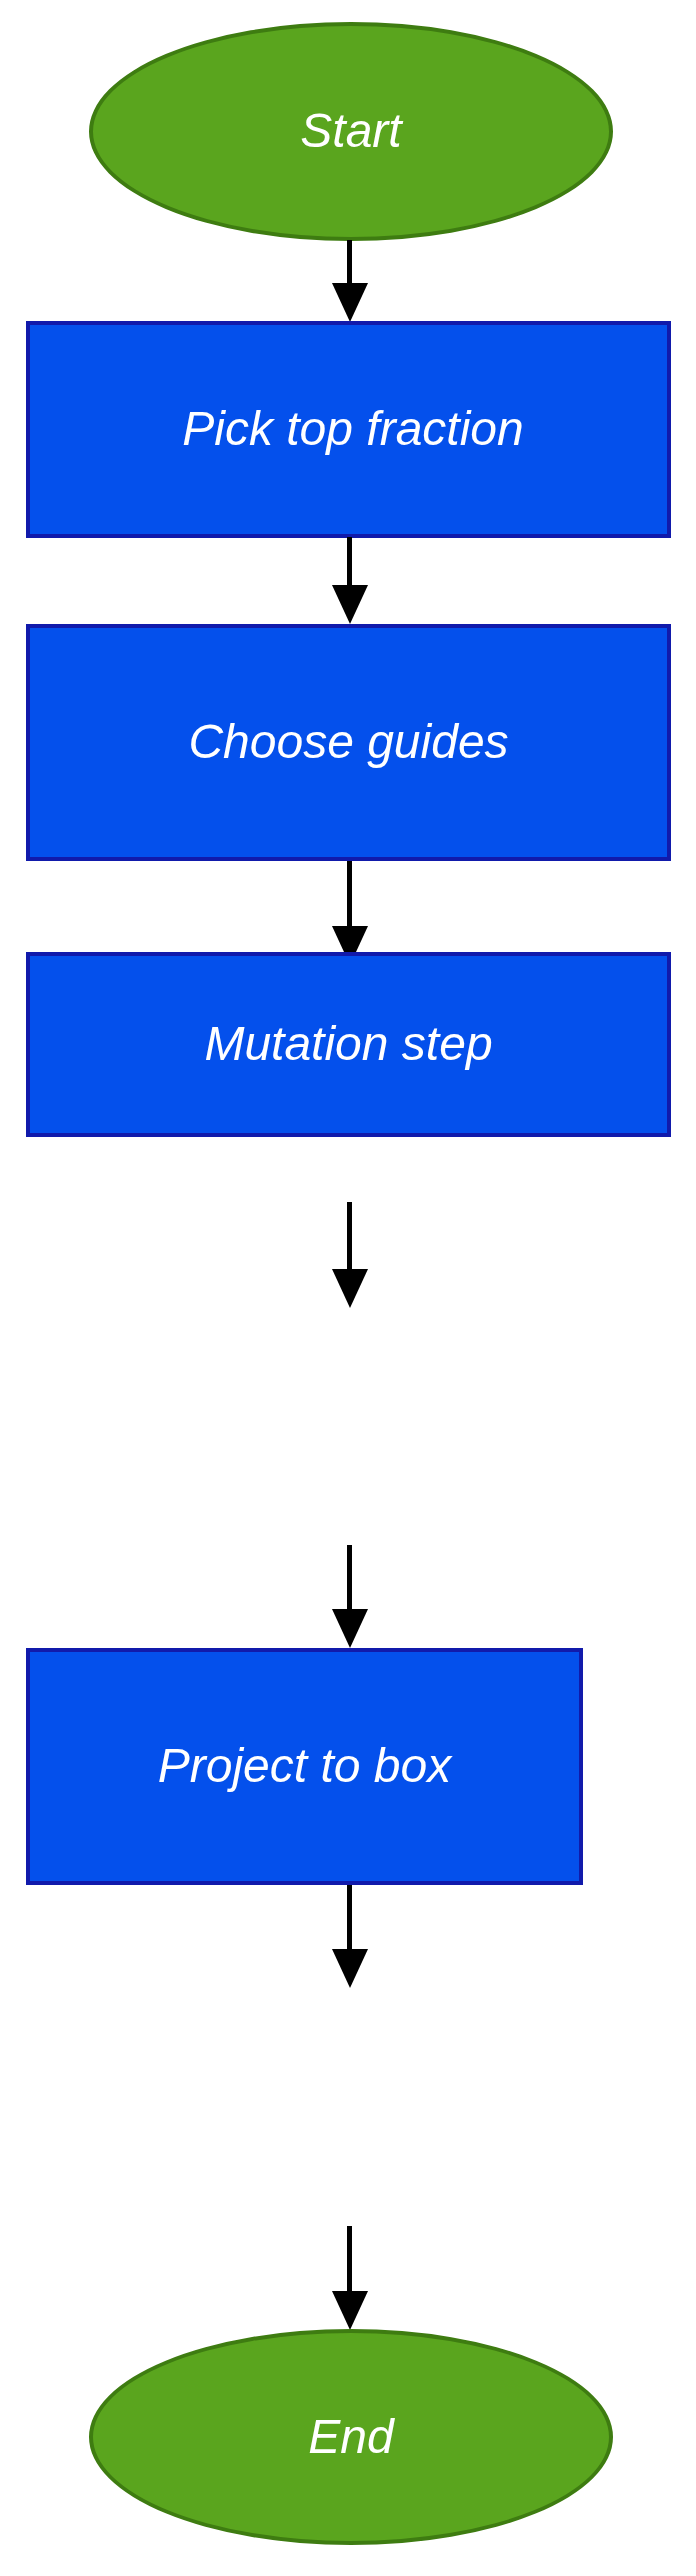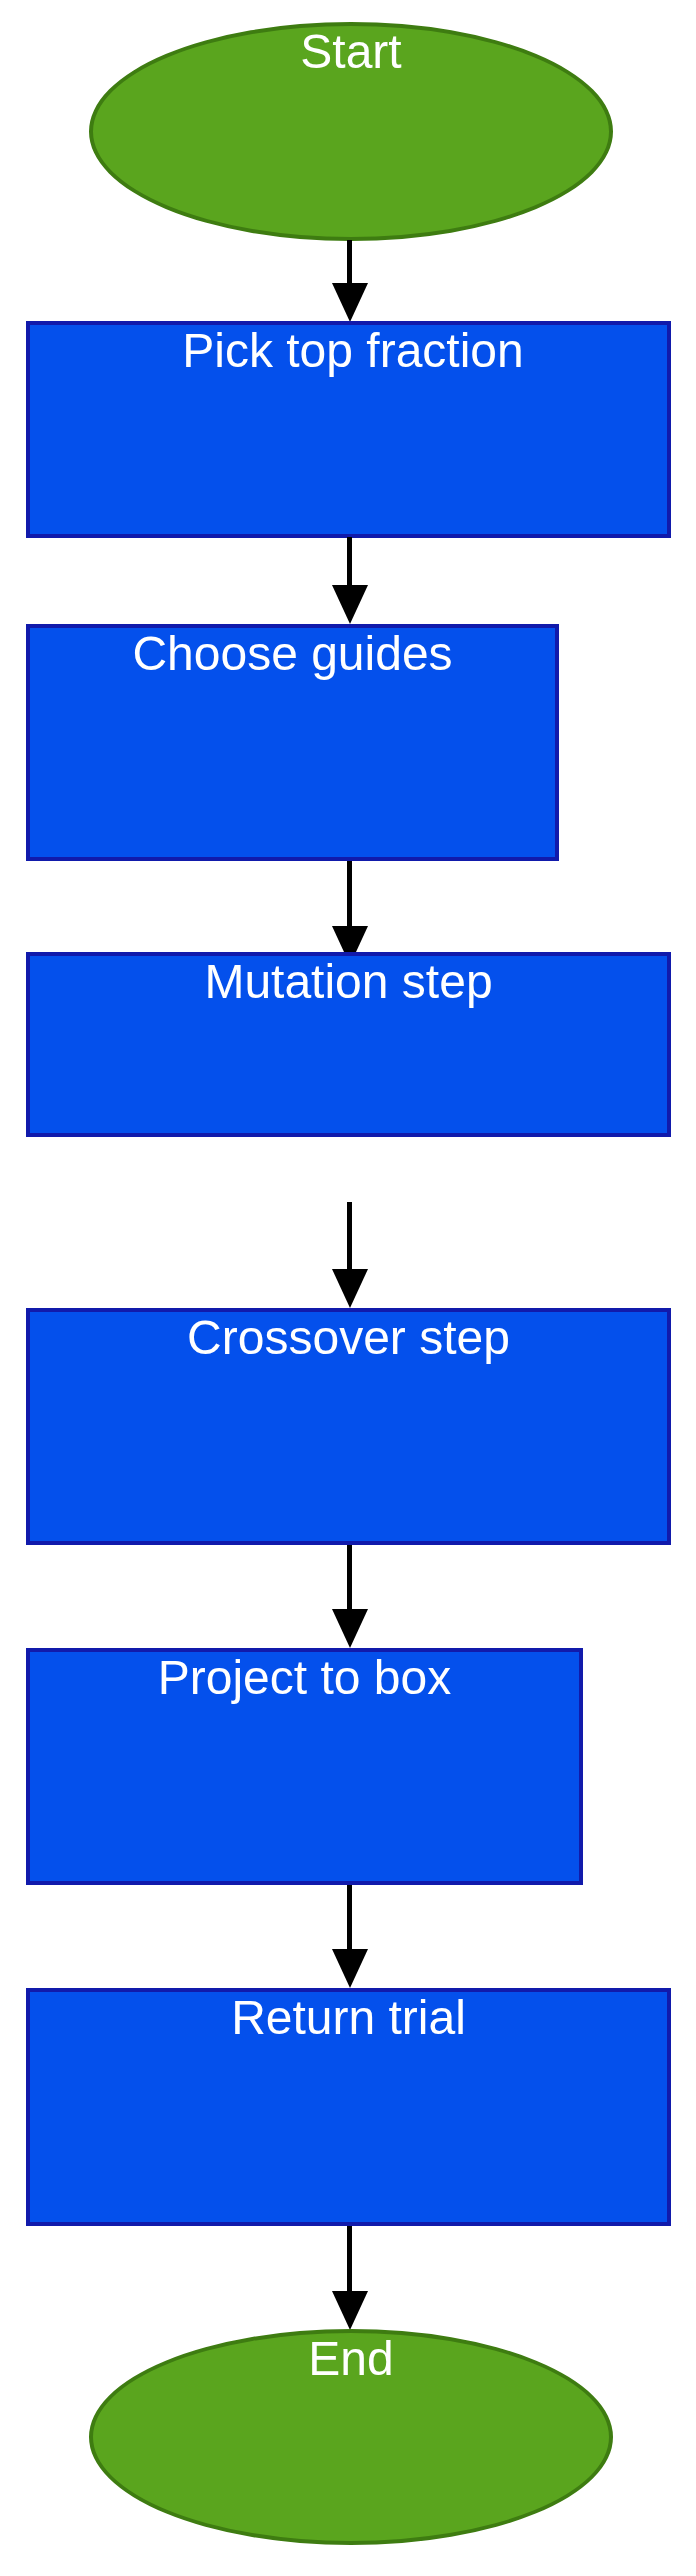--- a/index.html
+++ b/index.html
@@ -12,22 +12,24 @@
     position: relative;
     width: 697px;
     height: 2576px;
     background: #ffffff;
     overflow: hidden;
   }
   .node {
     position: absolute;
     box-sizing: border-box;
     display: flex;
+    align-items: center;
     justify-content: center;
     text-align: center;
+    font-style: italic;
   }
   .node .label {
     color: var(--label-text, #ffffff);
     font-size: 48px;
     font-weight: 400;
     line-height: 1.1;
     letter-spacing: 0px;
     white-space: nowrap;
   }
   .terminator {
@@ -75,59 +77,53 @@
 
   <div class="node process" style="left:26px; top:321px; width:645px; height:217px;padding-left:9px;">
     <span class="label">Pick top fraction</span>
   </div>
 
   <div class="arrow" style="left:330px; top:537px; height:87px;">
     <div class="stem"></div>
     <div class="head"></div>
   </div>
 
-  <div class="node process" style="left:26px; top:624px; width:533px; height:237px;">
+  <div class="node process" style="left:26px; top:624px; width:645px; height:237px;">
     <span class="label">Choose guides</span>
   </div>
 
   <div class="arrow" style="left:330px; top:861px; height:104px;">
     <div class="stem"></div>
     <div class="head"></div>
   </div>
 
   <div class="node process" style="left:26px; top:952px; width:645px; height:185px;">
     <span class="label">Mutation step</span>
   </div>
 
   <div class="arrow" style="left:330px; top:1202px; height:106px;">
     <div class="stem"></div>
     <div class="head"></div>
   </div>
 
-  <div class="node process" style="left:26px; top:1308px; width:645px; height:237px;">
-    <span class="label">Crossover step</span>
-  </div>
 
   <div class="arrow" style="left:330px; top:1545px; height:103px;">
     <div class="stem"></div>
     <div class="head"></div>
   </div>
 
   <div class="node process" style="left:26px; top:1648px; width:557px; height:237px;">
     <span class="label">Project to box</span>
   </div>
 
   <div class="arrow" style="left:330px; top:1885px; height:103px;">
     <div class="stem"></div>
     <div class="head"></div>
   </div>
 
-  <div class="node process" style="left:26px; top:1988px; width:645px; height:238px;">
-    <span class="label">Return trial</span>
-  </div>
 
   <div class="arrow" style="left:330px; top:2226px; height:104px;">
     <div class="stem"></div>
     <div class="head"></div>
   </div>
 
   <div class="node terminator" style="left:89px; top:2329px; width:524px; height:216px;">
     <span class="label">End</span>
   </div>
 

